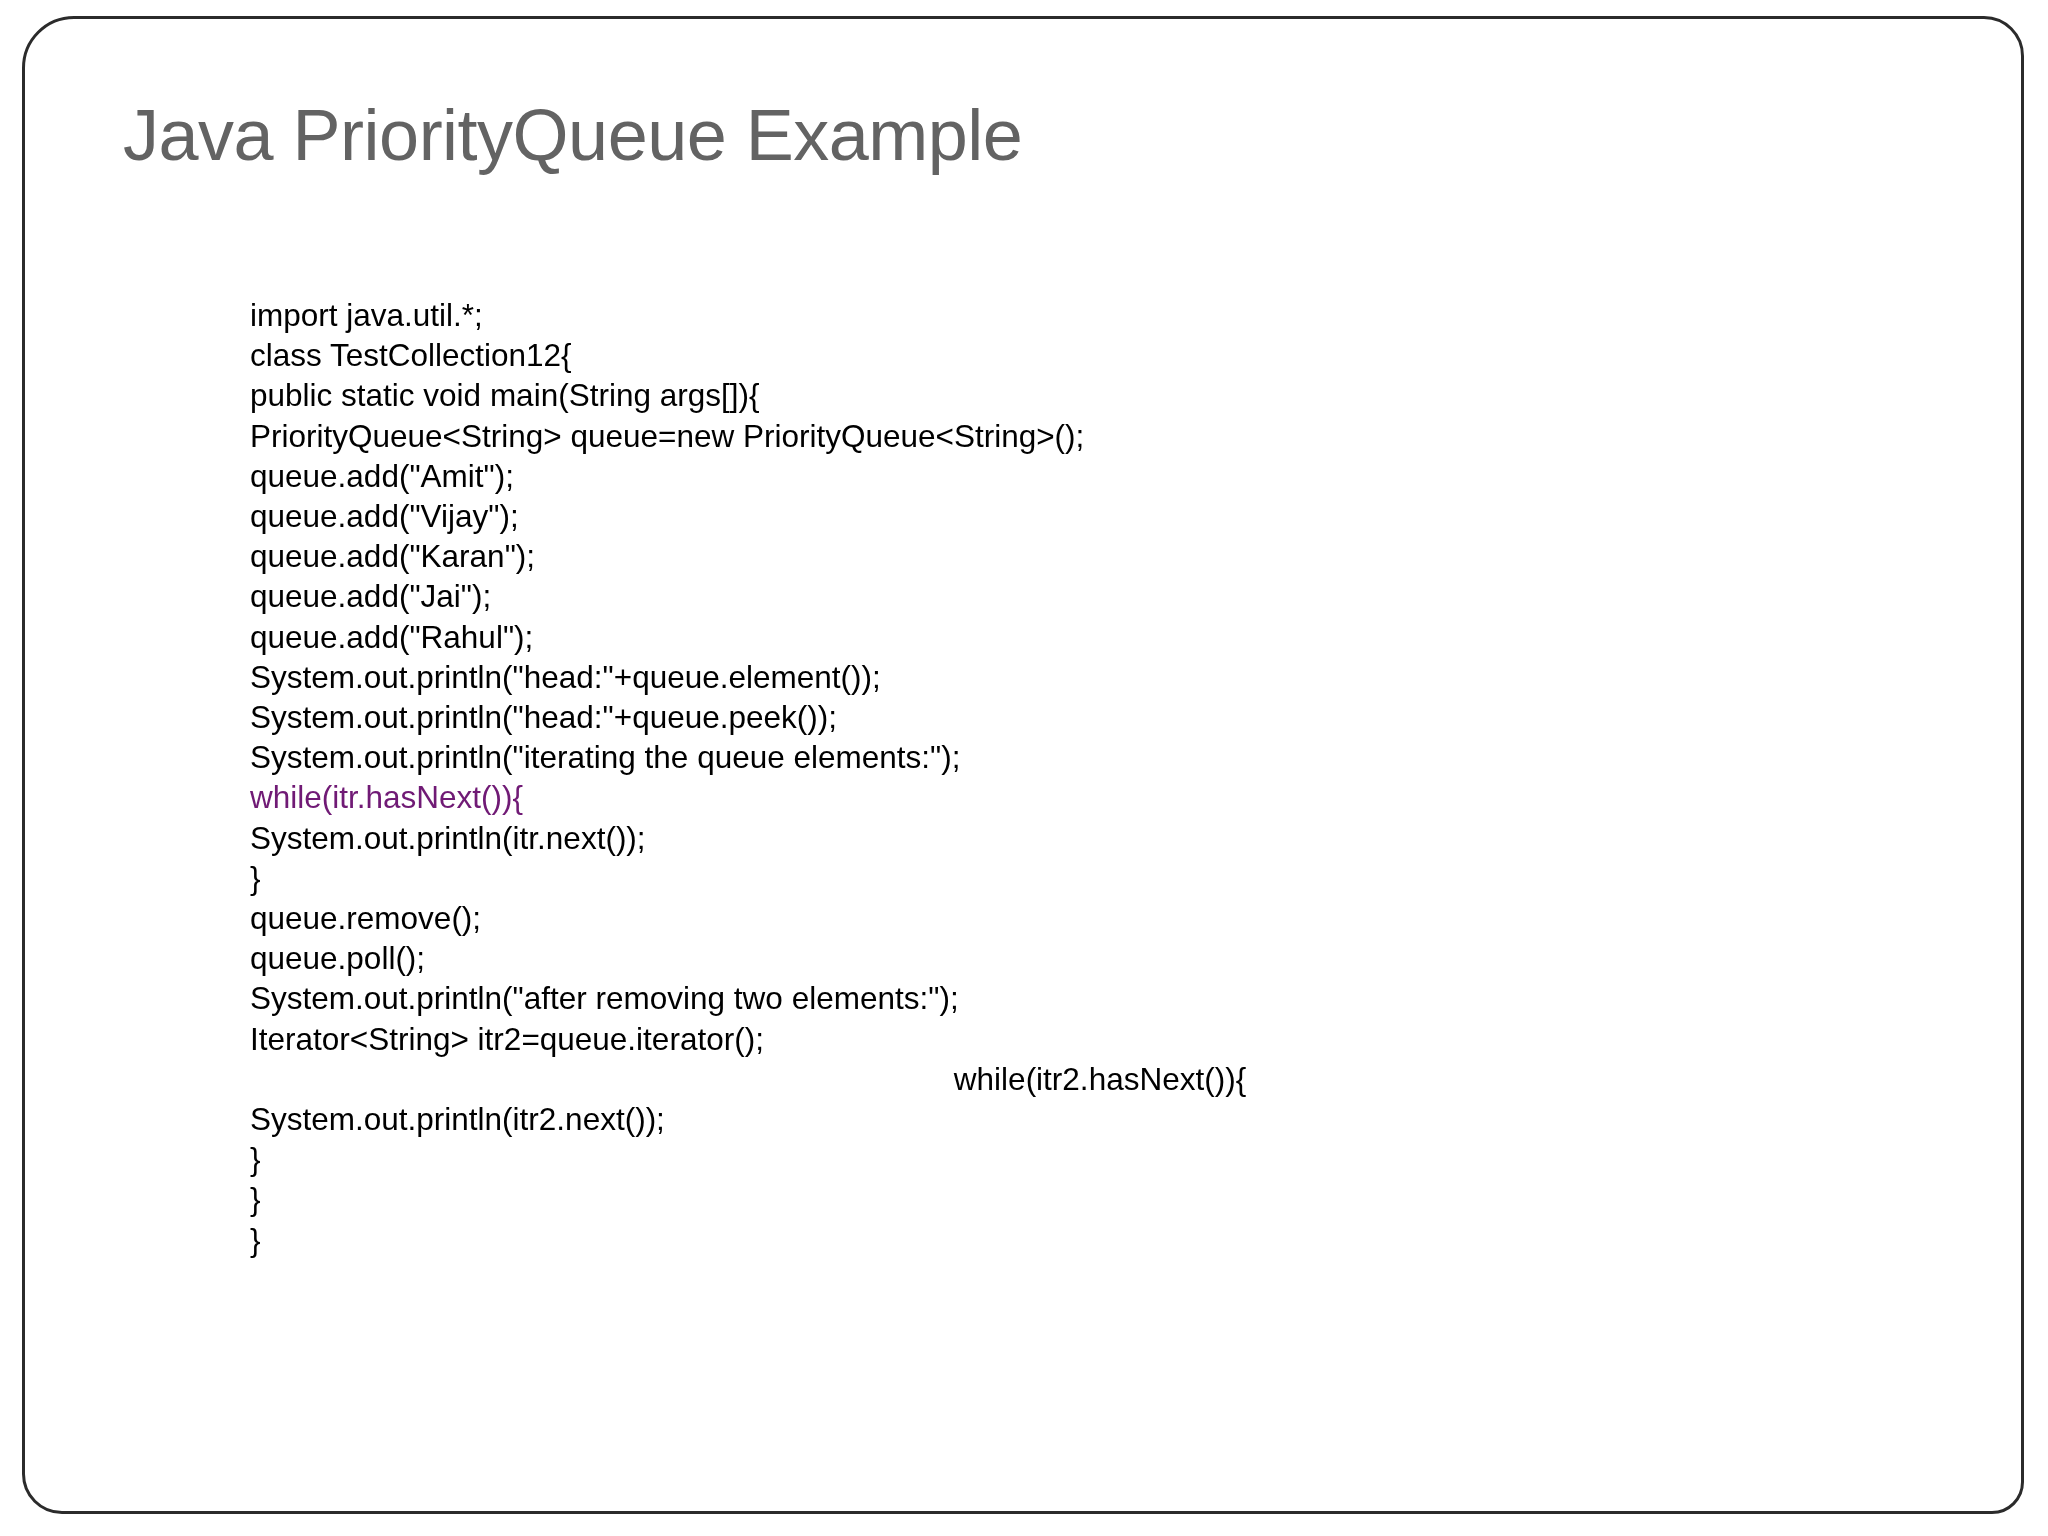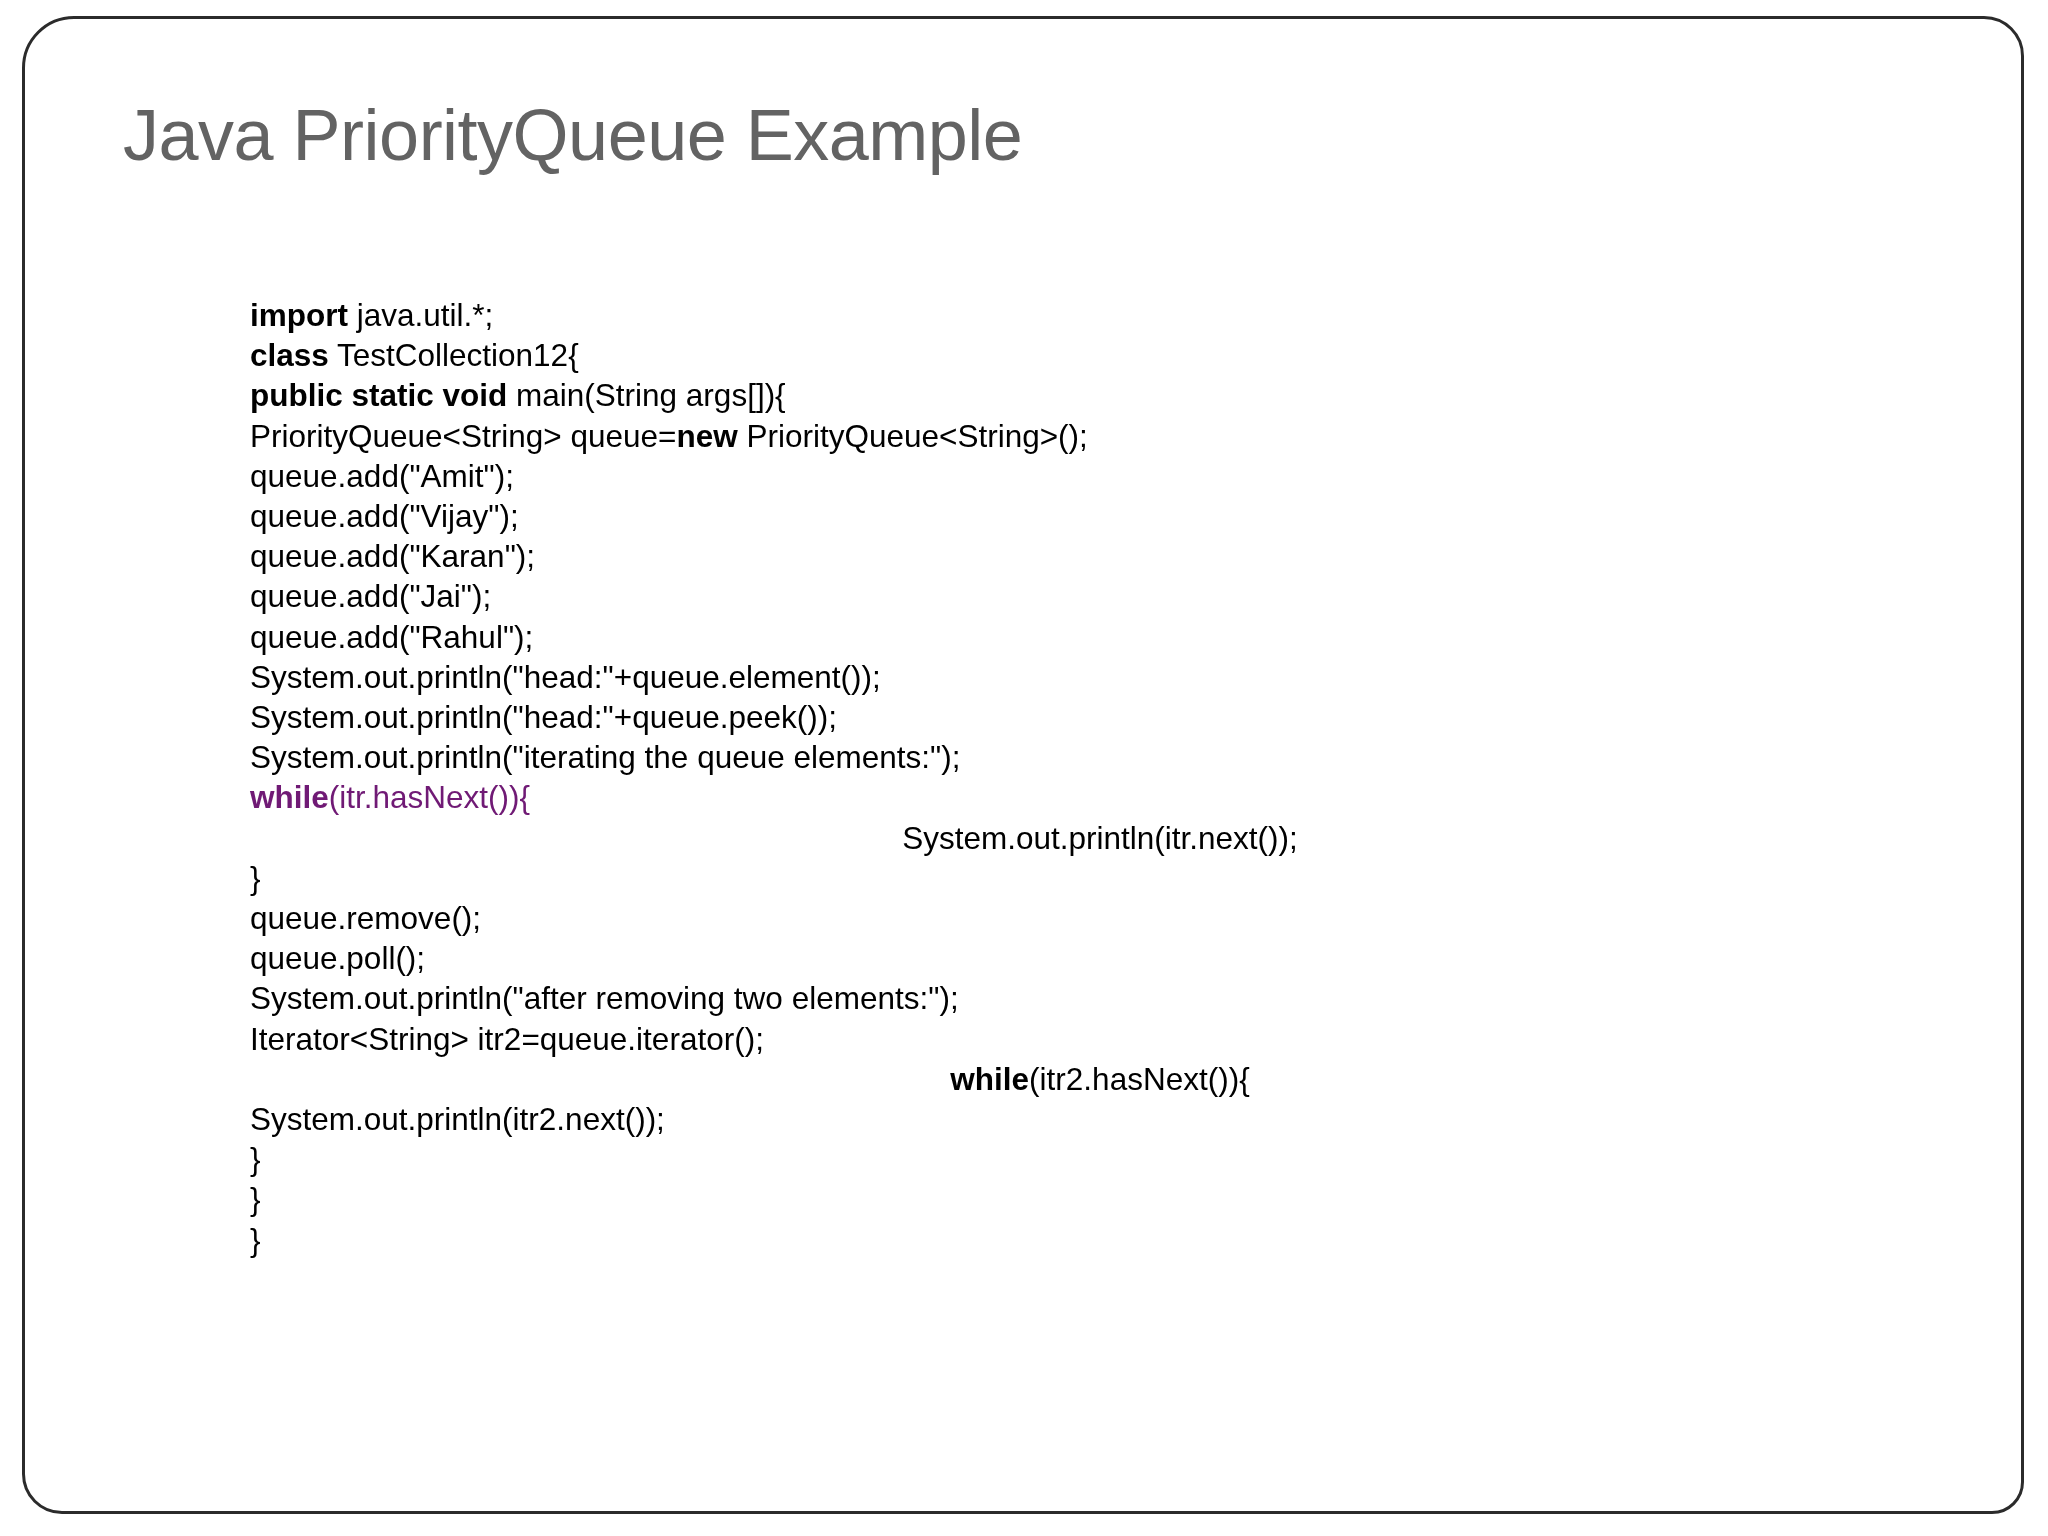--- a/index.html
+++ b/index.html
@@ -52,21 +52,21 @@
     width: 1700px;
   }
   .code-line {
     font-size: 31.5px;
     line-height: 40.2px;
     color: #000000;
     white-space: pre;
     letter-spacing: 0px;
   }
   .code-line .kw {
-    font-weight: bold;
+    font-weight: normal;
   }
 </style>
 </head>
 <body>
 
 <div class="slide" style="border-color: rgb(43, 43, 43); background: rgb(255, 255, 255);">
 
   <div class="slide-title" style="color: rgb(99, 99, 99);">Java PriorityQueue Example</div>
 
   <div class="code-block" id="code-block">
@@ -76,21 +76,21 @@
       <div class="code-line" style="color: rgb(0, 0, 0);"><span>PriorityQueue&lt;String&gt; queue=</span><span class="kw">new</span><span> PriorityQueue&lt;String&gt;();</span></div>
       <div class="code-line" style="color: rgb(0, 0, 0);"><span>queue.add("Amit");</span></div>
       <div class="code-line" style="color: rgb(0, 0, 0);"><span>queue.add("Vijay");</span></div>
       <div class="code-line" style="color: rgb(0, 0, 0);"><span>queue.add("Karan");</span></div>
       <div class="code-line" style="color: rgb(0, 0, 0);"><span>queue.add("Jai");</span></div>
       <div class="code-line" style="color: rgb(0, 0, 0);"><span>queue.add("Rahul");</span></div>
       <div class="code-line" style="color: rgb(0, 0, 0);"><span>System.out.println("head:"+queue.element());</span></div>
       <div class="code-line" style="color: rgb(0, 0, 0);"><span>System.out.println("head:"+queue.peek());</span></div>
       <div class="code-line" style="color: rgb(0, 0, 0);"><span>System.out.println("iterating the queue elements:");</span></div>
       <div class="code-line" style="color: #701a75;"><span class="kw">while</span><span>(itr.hasNext()){</span></div>
-      <div class="code-line" style="color: rgb(0, 0, 0); text-align: center;"><span>System.out.println(itr.next());</span></div>
+      <div class="code-line" style="color: rgb(0, 0, 0);"><span>System.out.println(itr.next());</span></div>
       <div class="code-line" style="color: rgb(0, 0, 0);"><span>}</span></div>
       <div class="code-line" style="color: rgb(0, 0, 0);"><span>queue.remove();</span></div>
       <div class="code-line" style="color: rgb(0, 0, 0);"><span>queue.poll();</span></div>
       <div class="code-line" style="color: rgb(0, 0, 0);"><span>System.out.println("after removing two elements:");</span></div>
       <div class="code-line" style="color: rgb(0, 0, 0);"><span>Iterator&lt;String&gt; itr2=queue.iterator();</span></div>
       <div class="code-line" style="color: rgb(0, 0, 0); text-align: center;"><span class="kw">while</span><span>(itr2.hasNext()){</span></div>
       <div class="code-line" style="color: rgb(0, 0, 0);"><span>System.out.println(itr2.next());</span></div>
       <div class="code-line" style="color: rgb(0, 0, 0);"><span>}</span></div>
       <div class="code-line" style="color: rgb(0, 0, 0);"><span>}</span></div>
       <div class="code-line" style="color: rgb(0, 0, 0);"><span>}</span></div>

